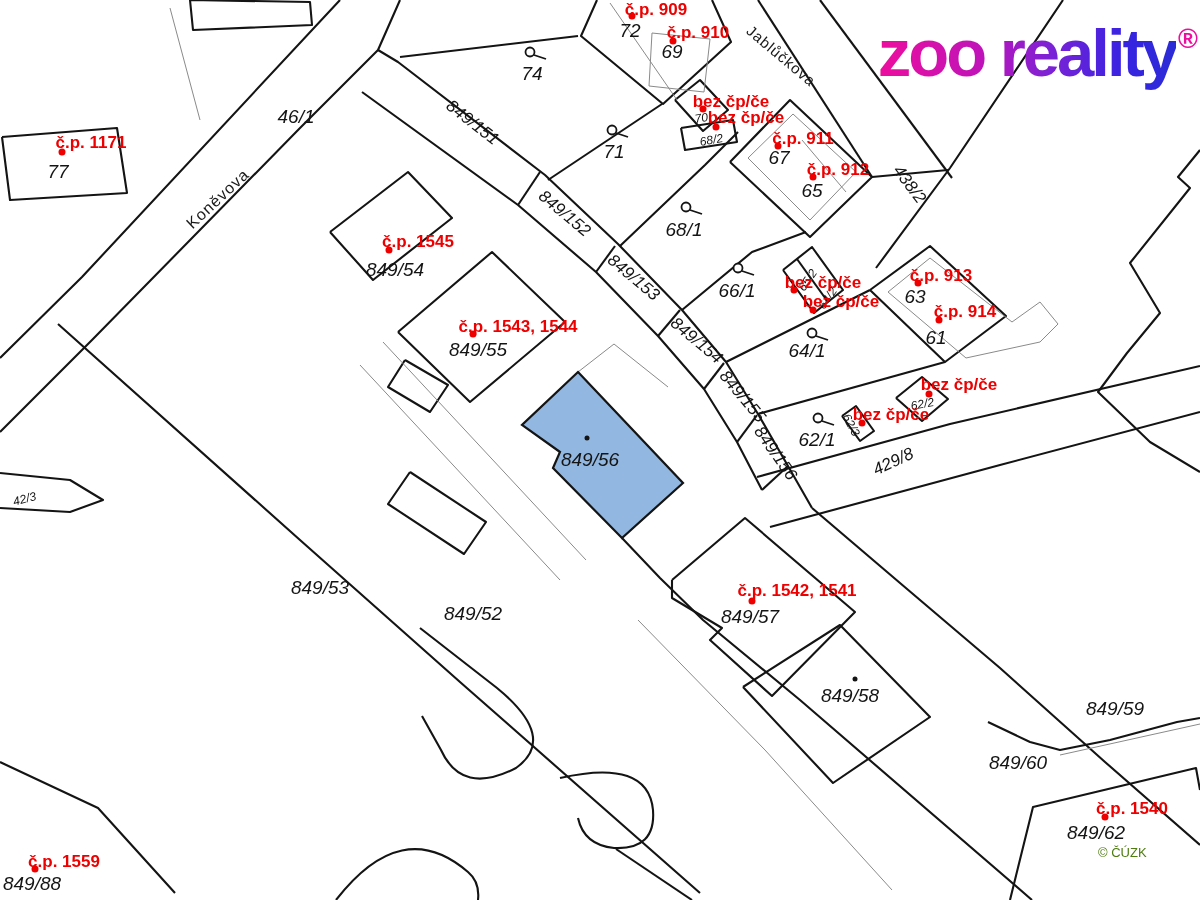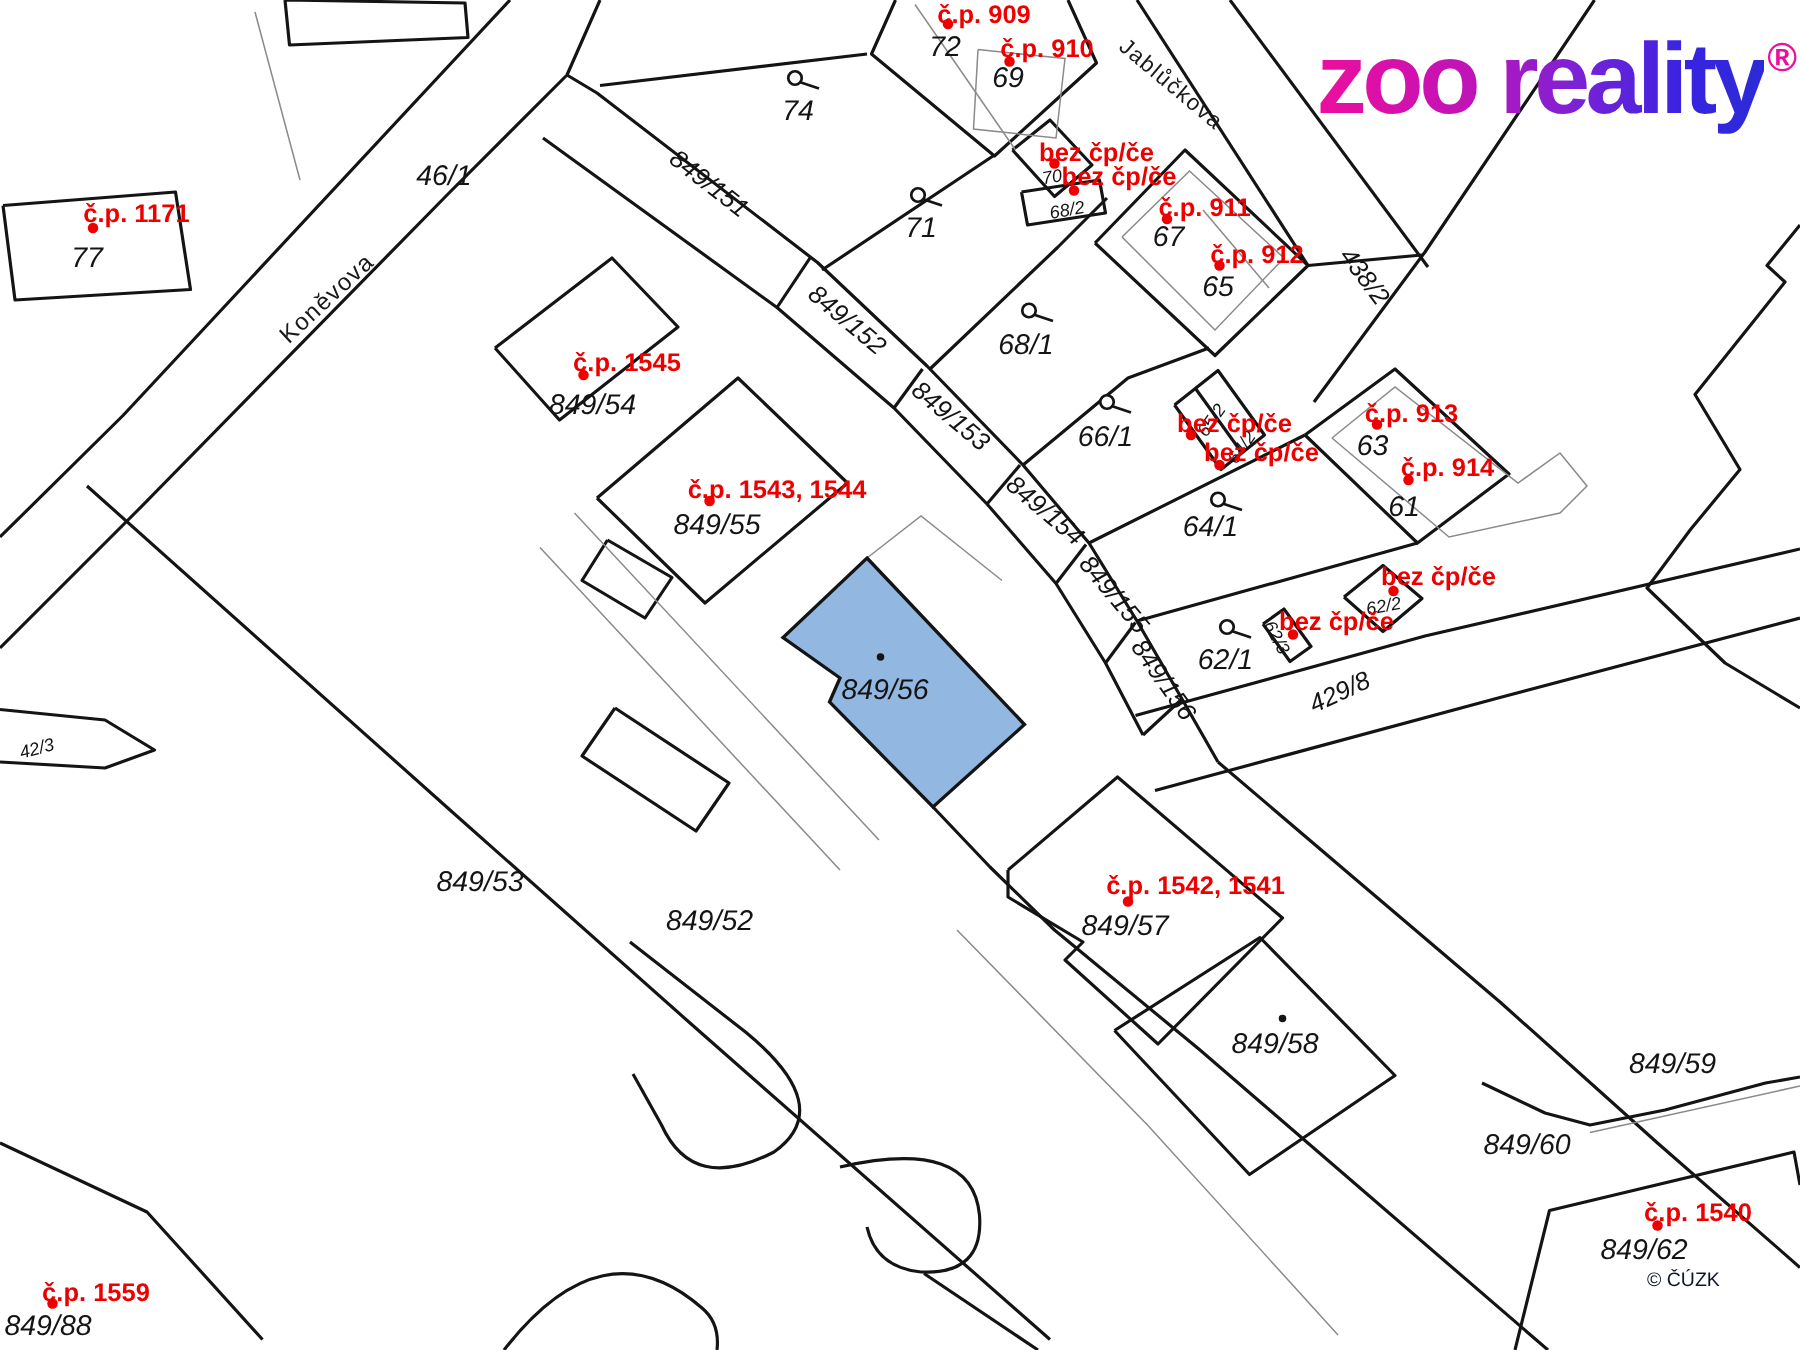--- a/index.html
+++ b/index.html
@@ -5,21 +5,21 @@
   html,body{margin:0;padding:0;background:#fff;}
   .stage{position:relative;width:1200px;height:900px;background:#ffffff;overflow:hidden;
          font-family:"Liberation Sans",sans-serif;}
   #map{position:absolute;left:0;top:0;}
   .logo{position:absolute;top:14px;left:806px;width:392px;white-space:nowrap;
         font-family:Liberation Sans, sans-serif;font-weight:700;text-align:right;}
   .logo .word{font-size:67px;letter-spacing:-3px;
         background:linear-gradient(90deg,#ed0e9e 0%,#c013b8 34%,#7b22d6 58%,#3823e2 82%,#2b2bd6 100%);
         -webkit-background-clip:text;background-clip:text;color:transparent;}
   .logo .reg{font-size:27px;color:#ed0e9e;vertical-align:28px;margin-left:2px;letter-spacing:0;}
-  .watermark{position:absolute;left:1098px;top:845px;font-size:13px;color:#0f172a;
+  .watermark{position:absolute;left:1098px;top:845px;font-size:13px;color:#4d7c0f;
         font-family:"Liberation Sans",sans-serif;}
   text{font-family:"Liberation Sans",sans-serif;}
   .plabel{font-style:italic;fill:#141414;}
   .rlabel{font-weight:700;fill:#ee0000;}
   .slabel{fill:#1a1a1a;letter-spacing:1px;}
 </style>
 </head>
 <body>
 
 <div class="stage">

